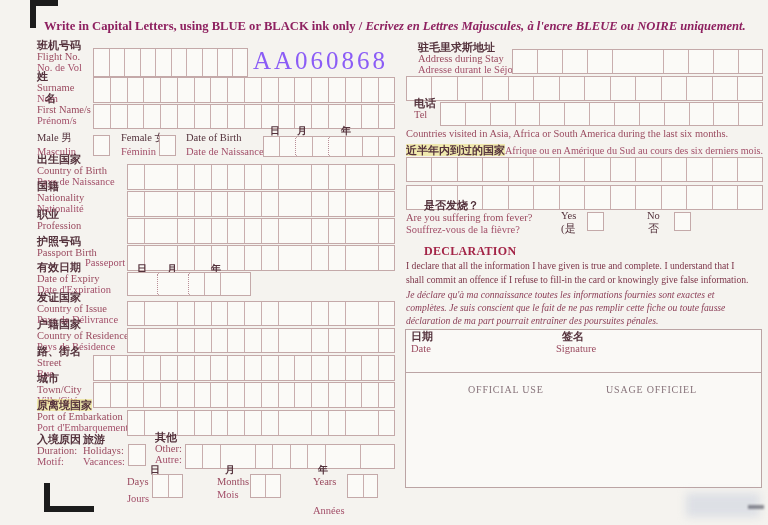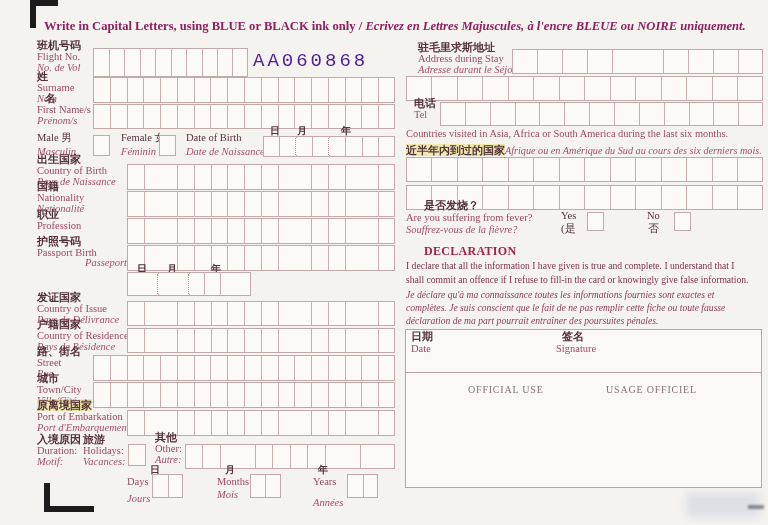--- a/index.html
+++ b/index.html
@@ -1,29 +1,29 @@
 <!DOCTYPE html>
 <html><head>
 <meta charset="utf-8">
 <style>
   html,body{margin:0;padding:0;}
   #page{position:relative;width:768px;height:525px;background:#f5f3ef;overflow:hidden;
         font-family:"Liberation Serif",serif;}
   .label{position:absolute;}
   .zh{font-weight:bold;color:#54323c;font-size:11px;line-height:11px;white-space:nowrap;}
   .en{color:#9a4a5f;font-size:10.5px;line-height:11px;white-space:nowrap;}
-  .fr{color:#a3506a;font-style:italic;font-size:10.5px;line-height:11px;white-space:nowrap;}
+  .fr{color:#a3506a;font-size:10.5px;line-height:11px;white-space:nowrap;}
   .sm{font-size:10px;}
   .cells{position:absolute;background-color:#fbfaf7;border:1px solid #c4a9a9;box-sizing:border-box;
          background-image:repeating-linear-gradient(90deg,transparent 0,transparent calc(var(--cw) - 1px),#c9aeae calc(var(--cw) - 1px),#c9aeae var(--cw));}
   .dsep{position:absolute;top:1px;bottom:1px;width:3px;background:#fbfaf7;border-left:1px dotted #b98e97;}
   .cb{position:absolute;border:1px solid #c4a9a9;background:#fbfaf7;box-sizing:border-box;}
   .hl{background:rgba(235,224,120,0.55);}
-  .stamp{position:absolute;font-family:Liberation Mono, monospace;font-size:19px;line-height:30px;
-         color:#4c1d95;letter-spacing:3px;}
+  .stamp{position:absolute;font-family:Liberation Serif, serif;font-size:25px;line-height:30px;
+         color:#8b5cf6;letter-spacing:3px;}
   .hdr{position:absolute;left:44px;top:19px;width:710px;font-size:12.6px;line-height:14px;
        color:#8e2160;font-weight:bold;white-space:nowrap;}
   .hdr .fr-part{font-style:italic;}
   .para{position:absolute;white-space:pre-line;color:#7c3448;}
   .decl-title{position:absolute;font-weight:bold;font-size:12px;letter-spacing:0.3px;color:#a32447;}
   .sigbox{position:absolute;left:405px;top:329px;width:357px;height:159px;border:1px solid #bba4a4;
           background:#faf9f6;box-sizing:border-box;}
   .sigdiv{position:absolute;left:0;right:0;top:42px;border-top:1px solid #bba4a4;}
   .official{position:absolute;font-size:10px;letter-spacing:0.8px;color:#87737a;white-space:nowrap;}
   .mark{position:absolute;background:#1c1c1c;}
@@ -106,20 +106,25 @@
   </div>
   <div class="cells" style="left:127px;top:218px;width:268px;height:26px;--cw:16.75px"></div>
 
   <div class="label" style="left:37px;top:236px">
     <div class="zh">护照号码</div>
     <div class="en">Passport Birth</div>
   </div>
   <div class="label fr" style="left:85px;top:257px">Passeport</div>
   <div class="cells" style="left:127px;top:245px;width:268px;height:26px;--cw:16.75px"></div>
 
+  <div class="label" style="left:37px;top:262px">
+    <div class="zh">有效日期</div>
+    <div class="en">Date of Expiry</div>
+    <div class="fr">Date d'Expiration</div>
+  </div>
   <div class="label zh sm" style="left:137px;top:263px">日</div>
   <div class="label zh sm" style="left:167px;top:263px">月</div>
   <div class="label zh sm" style="left:211px;top:263px">年</div>
   <div class="cells" style="left:127px;top:272px;width:124px;height:24px;--cw:15.5px">
     <i class="dsep" style="left:29px"></i>
       <i class="dsep" style="left:60px"></i>
   </div>
 
   <div class="label" style="left:37px;top:292px">
     <div class="zh">发证国家</div>
@@ -182,21 +187,21 @@
   <div class="cells" style="left:152px;top:474px;width:31px;height:24px;--cw:15.5px"></div>
   <div class="label zh sm" style="left:225px;top:464px">月</div>
   <div class="label" style="left:217px;top:476px">
     <div class="en">Months</div>
     <div class="fr" style="margin-top:2px">Mois</div>
   </div>
   <div class="cells" style="left:250px;top:474px;width:31px;height:24px;--cw:15.5px"></div>
   <div class="label zh sm" style="left:318px;top:464px">年</div>
   <div class="label" style="left:313px;top:476px">
     <div class="en">Years</div>
-    <div class="fr" style="margin-top:10px">Années</div>
+    <div class="fr" style="margin-top:18px">Années</div>
   </div>
   <div class="cells" style="left:347px;top:474px;width:31px;height:24px;--cw:15.5px"></div>
 
   <div class="label" style="left:418px;top:42px">
     <div class="zh">驻毛里求斯地址</div>
     <div class="en">Address during Stay</div>
     <div class="fr">Adresse durant le Séjour</div>
   </div>
   <div class="cells" style="left:512px;top:49px;width:251px;height:25px;--cw:25.1px"></div>
   <div class="cells" style="left:406px;top:76px;width:357px;height:25px;--cw:25.5px"></div>

